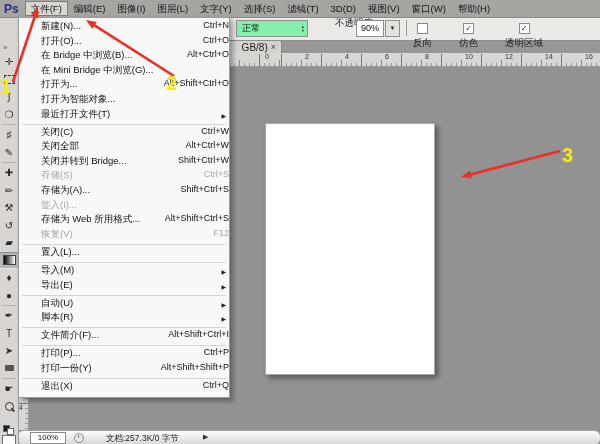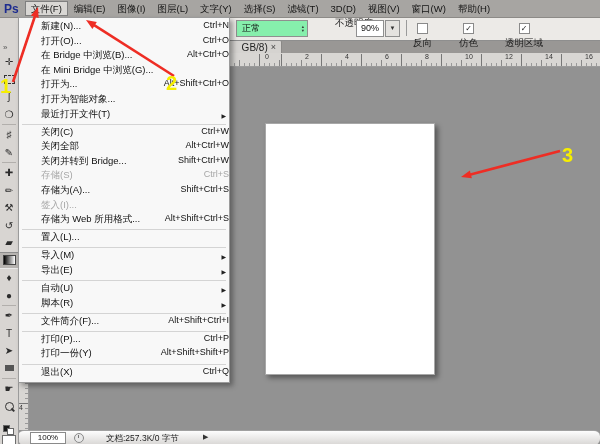--- a/index.html
+++ b/index.html
@@ -309,20 +309,24 @@
         <span class="fshortcut">Shift+Ctrl+S</span>
       </div>
       <div class="fm-item disabled">
         <span class="flabel">签入(I)...</span>
         <span class="fshortcut"></span>
       </div>
       <div class="fm-item">
         <span class="flabel">存储为 Web 所用格式...</span>
         <span class="fshortcut">Alt+Shift+Ctrl+S</span>
       </div>
+      <div class="fm-item disabled">
+        <span class="flabel">恢复(V)</span>
+        <span class="fshortcut">F12</span>
+      </div>
       <div class="fm-sep"></div>
       <div class="fm-item">
         <span class="flabel">置入(L)...</span>
         <span class="fshortcut"></span>
       </div>
       <div class="fm-sep"></div>
       <div class="fm-item">
         <span class="flabel">导入(M)</span>
         <span class="fshortcut"></span>
         <span class="fsub">▶</span>

